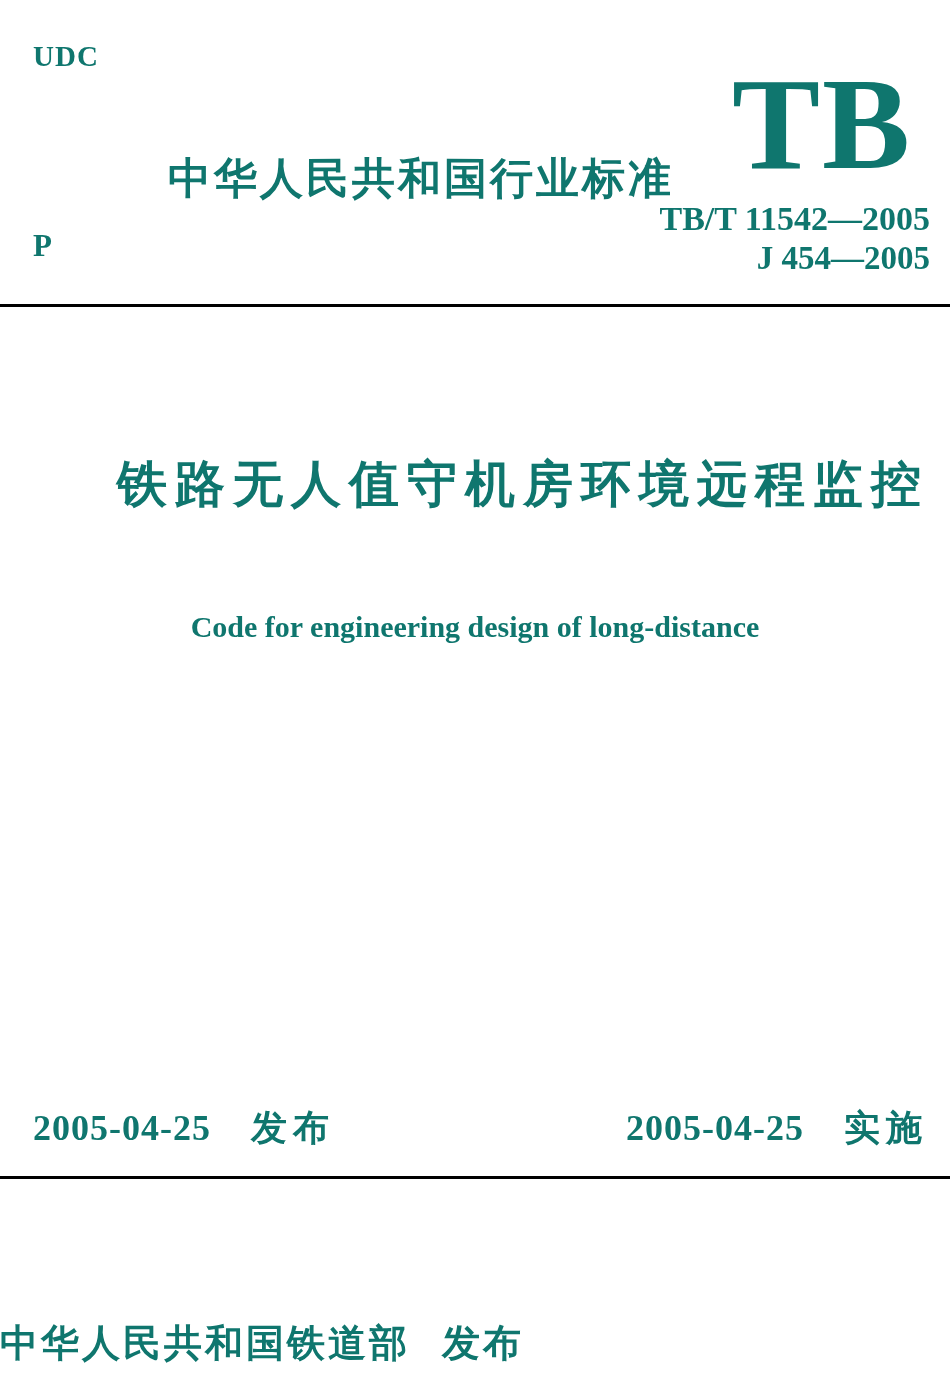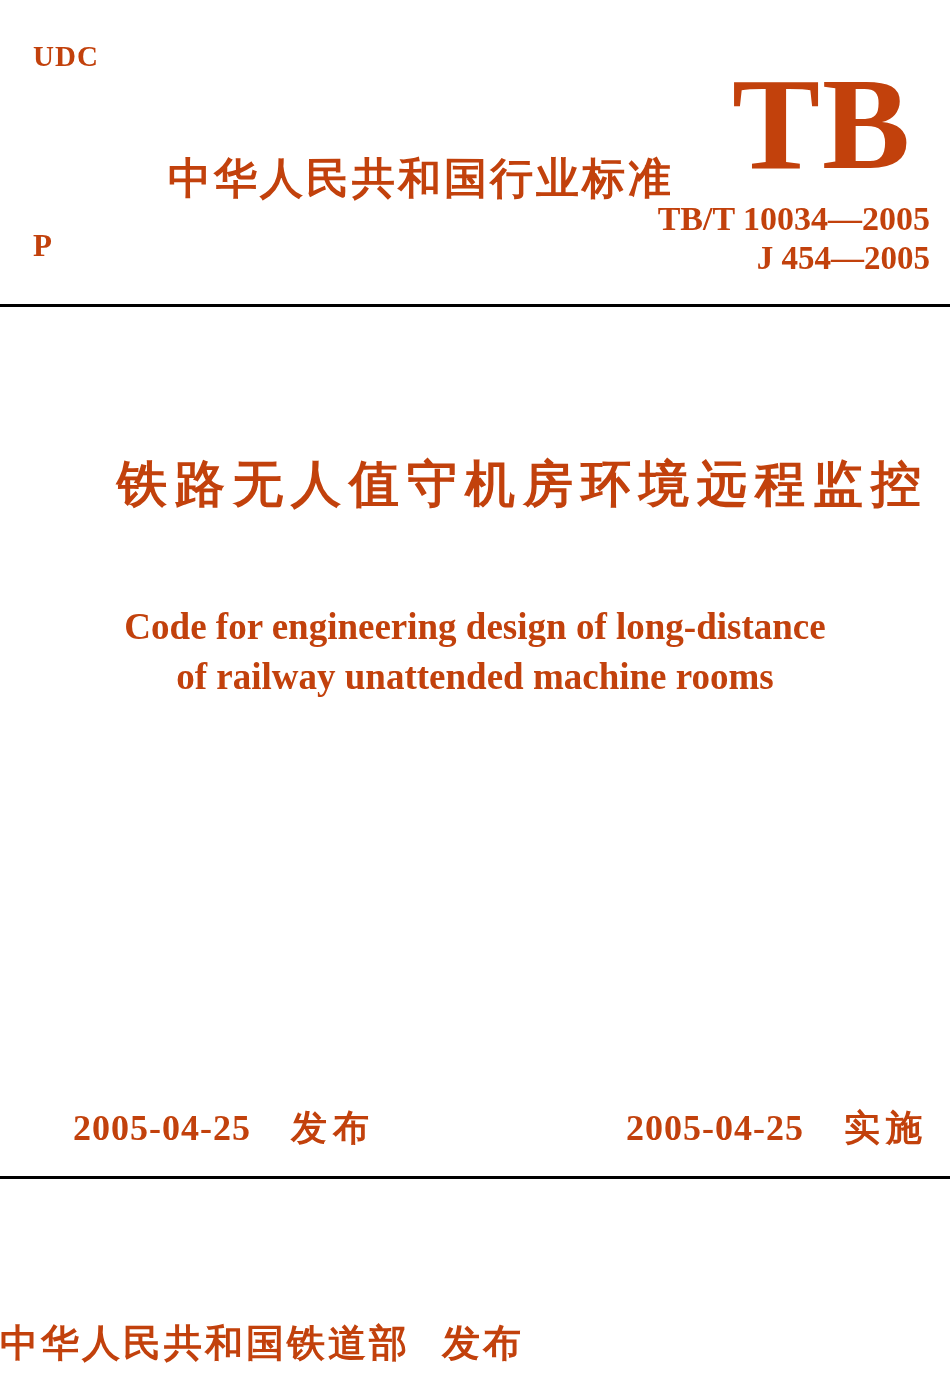--- a/index.html
+++ b/index.html
@@ -3,21 +3,21 @@
 <meta charset="utf-8">
 <style>
   * { margin: 0; padding: 0; box-sizing: border-box; }
   html, body { background: #e8e8e8; }
   .page {
     position: relative;
     width: 950px;
     height: 1392px;
     margin: 0 auto;
     background: #ffffff;
-    color: #c2410c;
+    color: #0f766e;
     overflow: hidden;
   }
 
   .udc {
     position: absolute;
     left: 33px; top: 40px;
     font-family: "Liberation Serif", serif;
     font-weight: bold;
     font-size: 29px;
     letter-spacing: 1px;
@@ -88,33 +88,32 @@
     line-height: 73px;
     margin-left: 48px;
   }
   .title-en {
     position: absolute;
     top: 602px; left: 0;
     width: 100%;
     text-align: center;
     font-family: "Liberation Serif", serif;
     font-weight: bold;
-    font-size: 37px;
+    font-size: 30px;
     line-height: 50px;
   }
   .dates-row {
     position: absolute;
     top: 1104px;
     left: 33px; right: 22px;
     display: flex;
     justify-content: space-between;
     align-items: baseline;
     font-weight: bold;
     font-size: 36px;
-    margin-left: 40px;
   }
   .date-group { display: flex; align-items: baseline; gap: 40px; white-space: nowrap; }
   .date-value { font-family: "Liberation Serif", serif; letter-spacing: 1px; }
   .date-label { font-family: "Liberation Sans", sans-serif; letter-spacing: 6px; }
 
   .publisher-row {
     position: absolute;
     top: 1318px; left: 0;
     width: 100%;
     text-align: left;
@@ -130,35 +129,34 @@
 <body>
 
 <div class="page">
 
   <div class="udc">UDC</div>
 
   <div class="std-type">中华人民共和国行业标准</div>
 
   <div class="tb-logo">TB</div>
 
-  <div class="std-number">TB/T 10034—2005</div>
+  <div class="std-number">TB/T 11542—2005</div>
 
   <div class="record-number">J 454—2005</div>
 
   <div class="class-code">P</div>
 
   <div class="rule rule-top"></div>
 
   <div class="title-cn">
     <div>铁路无人值守机房环境远程监控</div>
   </div>
 
   <div class="title-en">
     <div>Code for engineering design of long-distance</div>
-    <div>of railway unattended machine rooms</div>
   </div>
 
   <div class="dates-row">
     <div class="date-group">
       <span class="date-value">2005-04-25</span>
       <span class="date-label">发布</span>
     </div>
     <div class="date-group">
       <span class="date-value">2005-04-25</span>
       <span class="date-label">实施</span>

